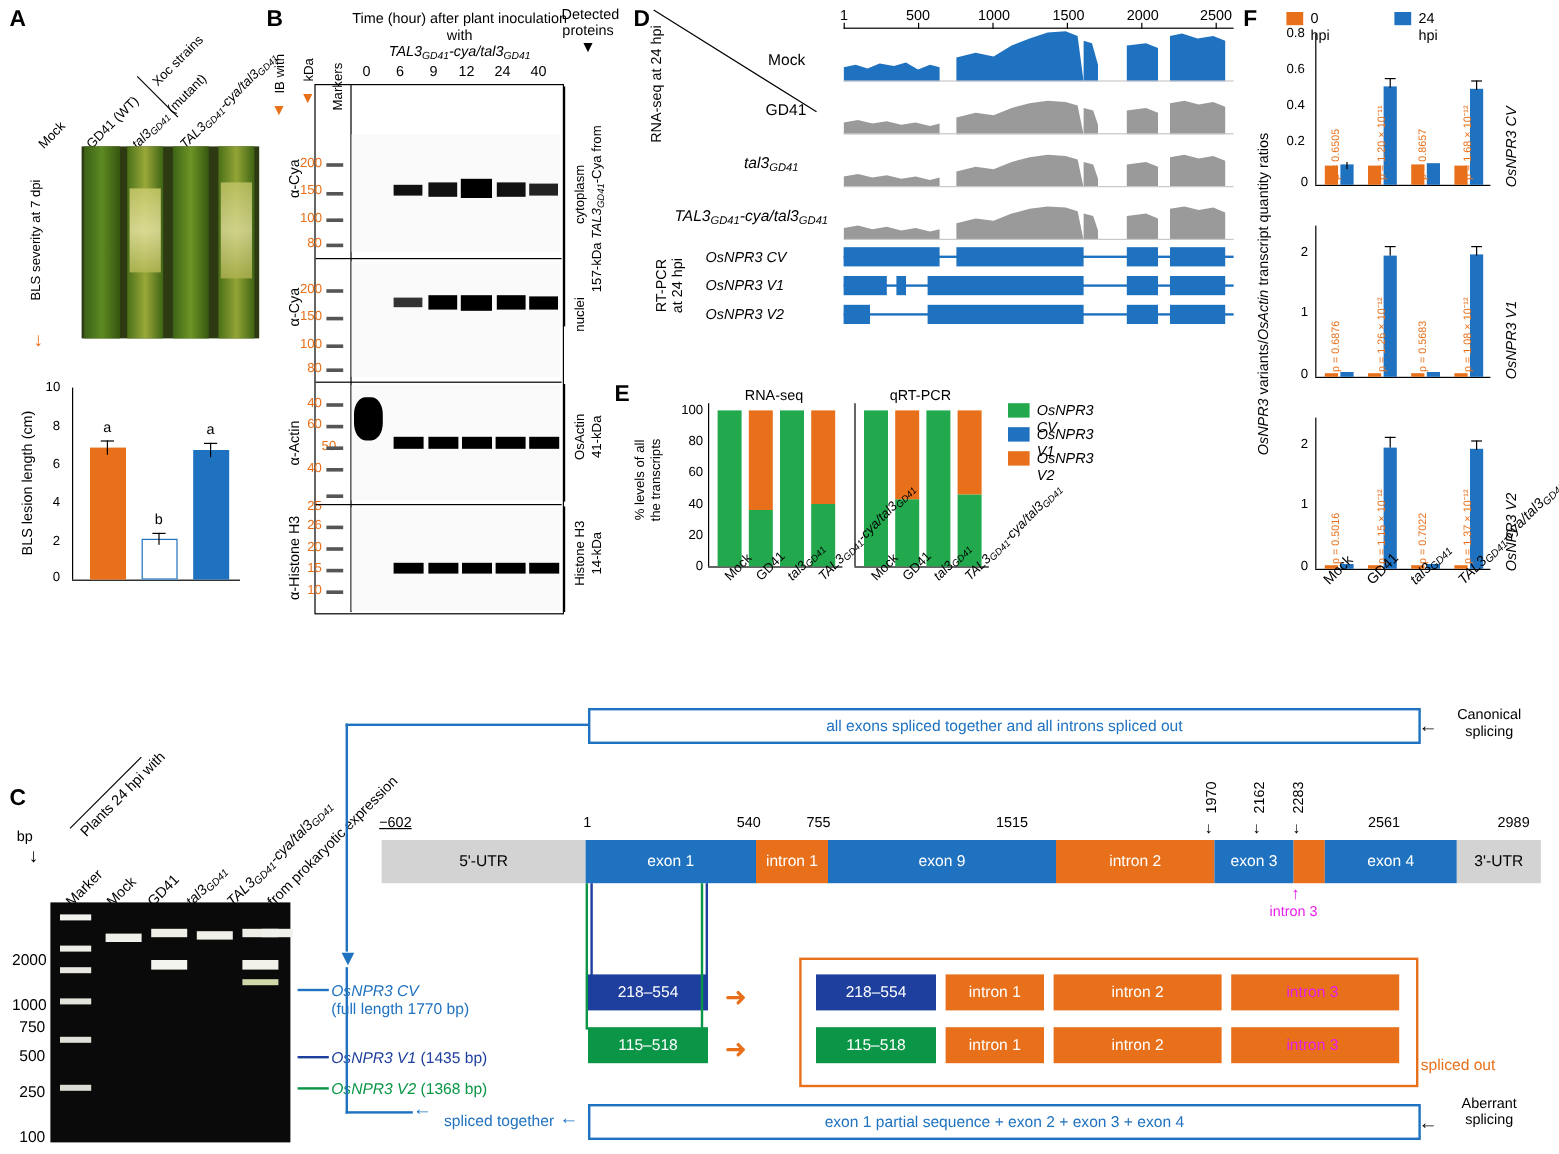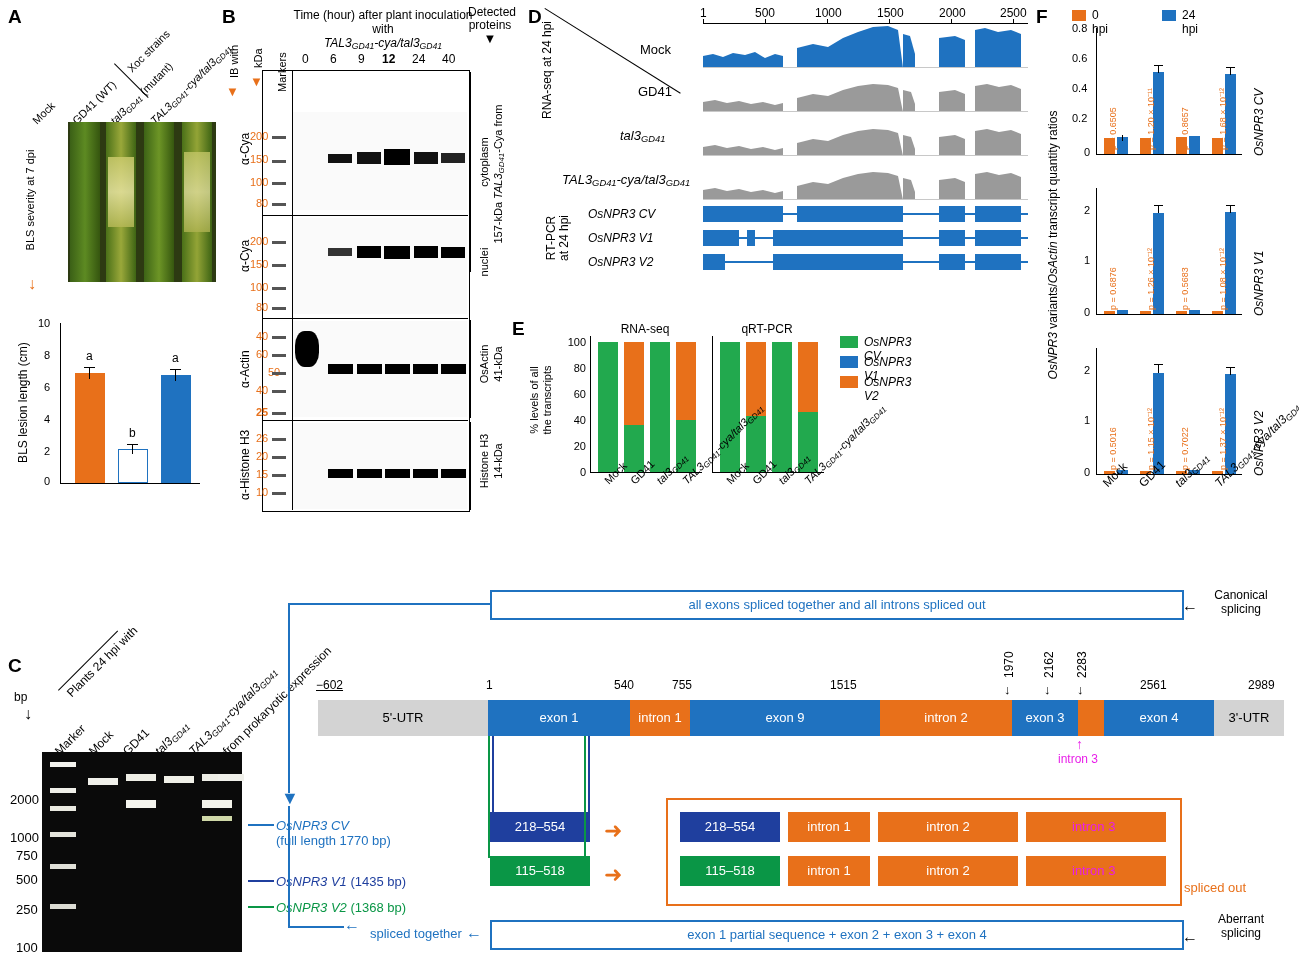--- a/index.html
+++ b/index.html
@@ -92,21 +92,21 @@
 </div>
 <div class="abs" style="left:276px;top:36px;">
   <div class="abs rot90 s11" style="left:0px;top:56px;">Markers</div>
 </div>
 <div class="abs s12 ctr" style="left:468px;top:6px;width:44px;line-height:13px;">Detected<br>proteins<div style="font-size:13px;">▼</div></div>
 
 <div class="abs" style="left:298px;top:52px;width:170px;">
   <span class="abs s12" style="left:4px;">0</span>
   <span class="abs s12" style="left:32px;">6</span>
   <span class="abs s12" style="left:60px;">9</span>
-  <span class="abs s12" style="left:84px;font-weight:bold;">12</span>
+  <span class="abs s12" style="left:84px;">12</span>
   <span class="abs s12" style="left:114px;">24</span>
   <span class="abs s12" style="left:144px;">40</span>
 </div>
 
 <div class="abs" style="left:262px;top:70px;width:206px;height:440px;border:1px solid #000;"></div>
 <div class="abs" style="left:292px;top:70px;width:1px;height:440px;background:#000;"></div>
 
 <div class="abs rot90 s12" style="left:238px;top:165px;">α-Cya</div>
 <div class="abs orange s11" style="left:250px;top:130px;">200</div>
 <div class="abs orange s11" style="left:250px;top:153px;">150</div>
@@ -145,21 +145,21 @@
   <div class="abs" style="left:148px;top:29px;width:24px;height:11px;background:#000;"></div>
 </div>
 <div class="abs rot90 s11 ctr" style="left:478px;top:310px;width:96px;">nuclei</div>
 
 <div class="abs" style="left:263px;top:318px;width:205px;height:1px;background:#000;"></div>
 <div class="abs rot90 s12" style="left:238px;top:388px;">α-Actin</div>
 <div class="abs orange s11" style="left:256px;top:330px;">40</div>
 <div class="abs orange s11" style="left:256px;top:348px;">60</div>
 <div class="abs orange s11" style="left:268px;top:366px;">50</div>
 <div class="abs orange s11" style="left:256px;top:384px;">40</div>
-<div class="abs orange s11" style="left:256px;top:406px;font-weight:bold;">25</div>
+<div class="abs orange s11" style="left:256px;top:416px;">25</div>
 <div class="abs" style="left:272px;top:336px;width:14px;height:3px;background:#555;"></div>
 <div class="abs" style="left:272px;top:354px;width:14px;height:3px;background:#555;"></div>
 <div class="abs" style="left:272px;top:372px;width:14px;height:3px;background:#555;"></div>
 <div class="abs" style="left:272px;top:390px;width:14px;height:3px;background:#555;"></div>
 <div class="abs" style="left:272px;top:412px;width:14px;height:3px;background:#555;"></div>
 <div class="abs" style="left:293px;top:321px;width:174px;height:96px;background:#fafafa;">
   <div class="abs" style="left:2px;top:10px;width:24px;height:36px;background:#000;border-radius:40%;"></div>
   <div class="abs" style="left:35px;top:43px;width:25px;height:10px;background:#000;"></div>
   <div class="abs" style="left:64px;top:43px;width:25px;height:10px;background:#000;"></div>
   <div class="abs" style="left:92px;top:43px;width:25px;height:10px;background:#000;"></div>

